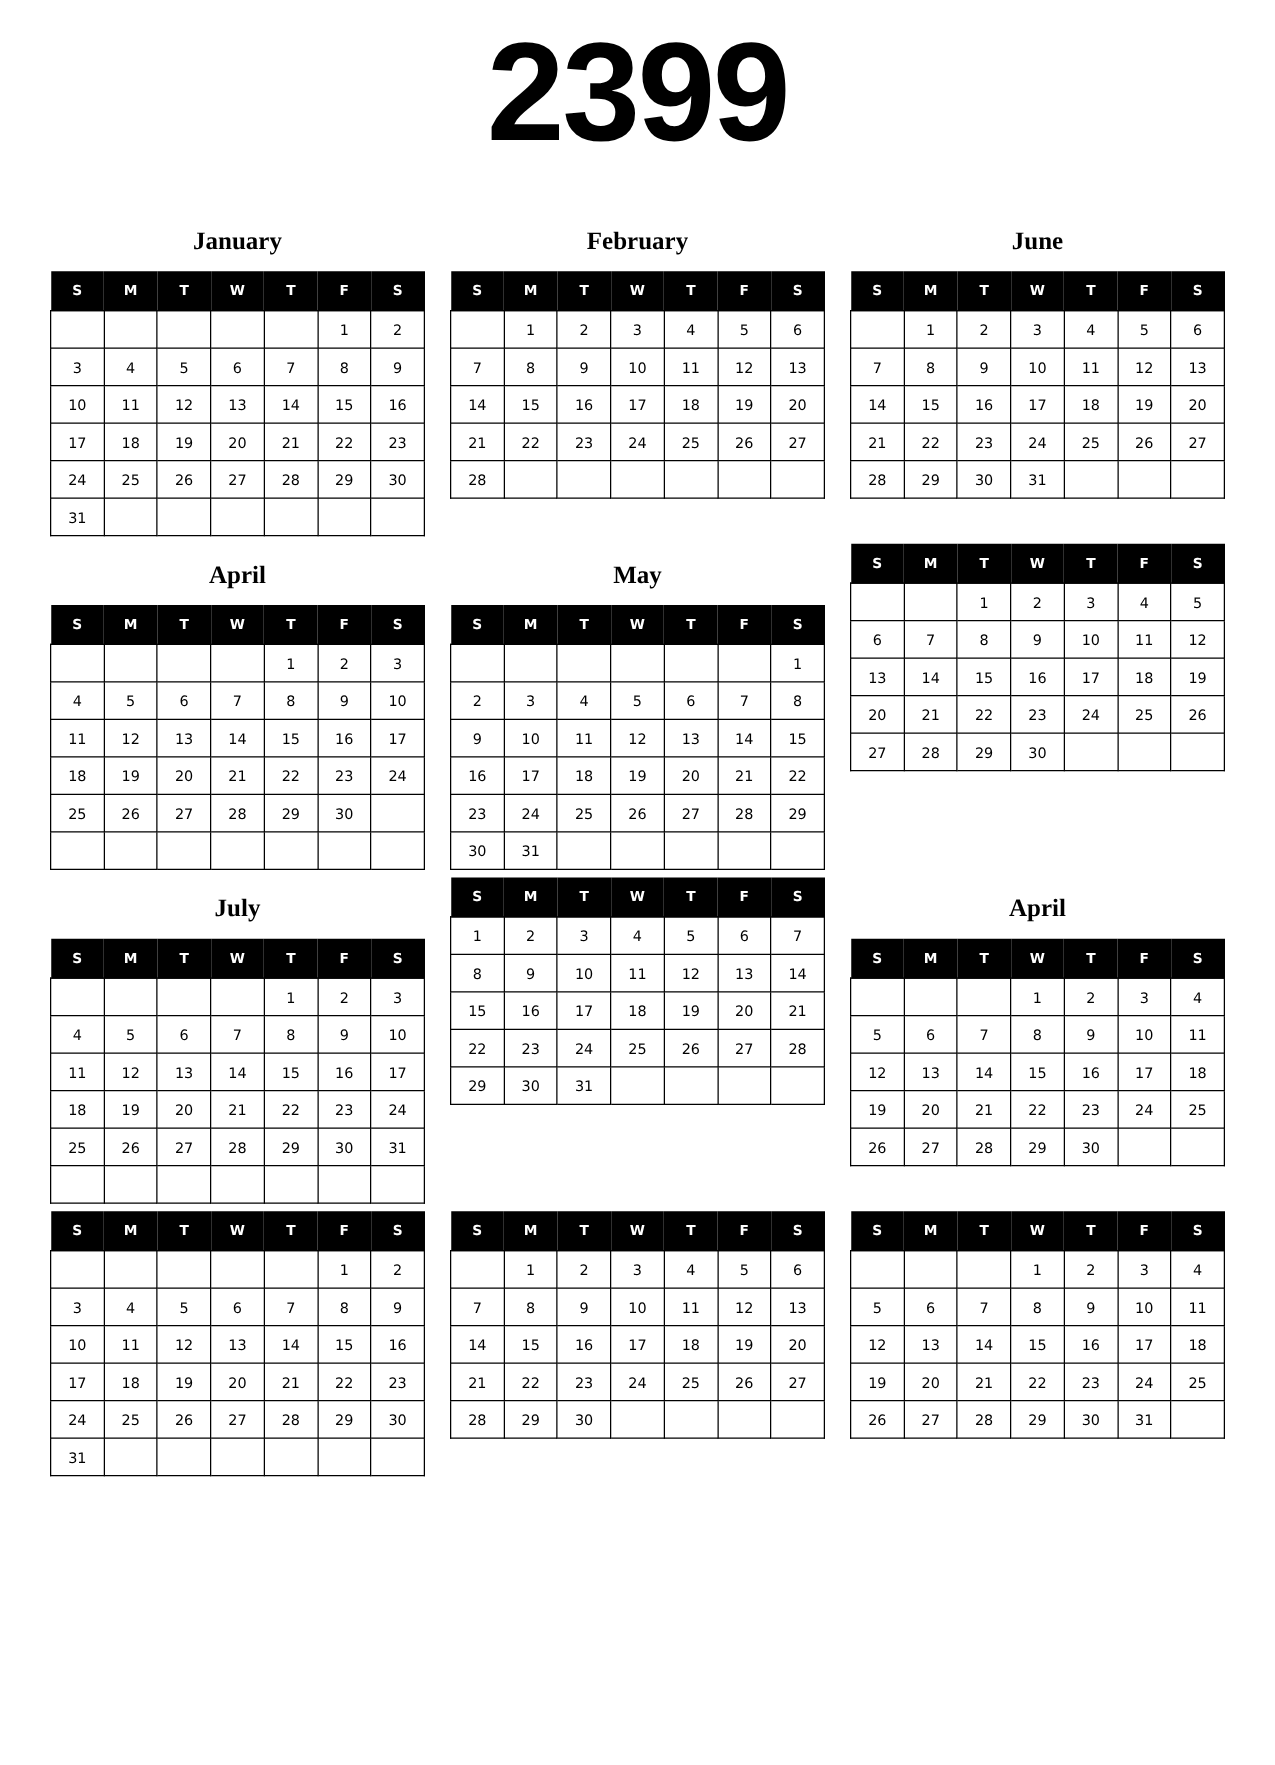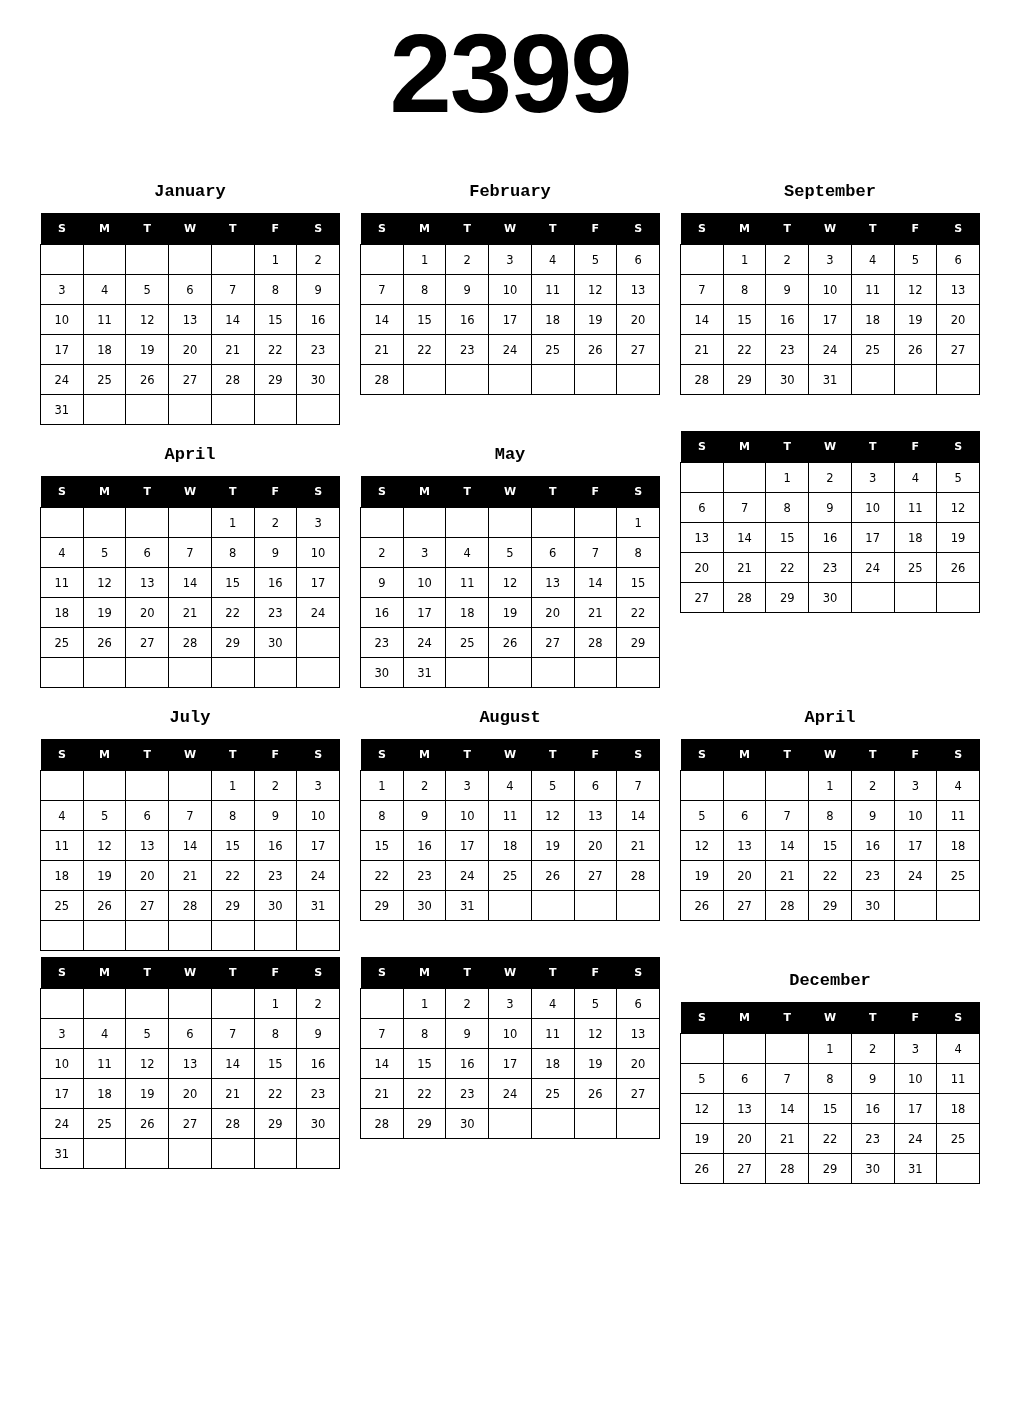--- a/index.html
+++ b/index.html
@@ -40,24 +40,24 @@
     row-gap: 0px;
   }
   .month {
     width: 320px;
     box-sizing: border-box;
     padding: 0 8px;
     margin-bottom: 6px;
   }
   .month-name {
     text-align: center;
-    font-size: 17px;
+    font-size: 20px;
     font-weight: bold;
     margin: 14px 0 12px 0;
-    font-family: Liberation Mono, monospace;
+    font-family: Liberation Serif, serif;
   }
   table.cal {
     border-collapse: collapse;
     width: 300px;
     margin: 0 auto;
     table-layout: fixed;
   }
   table.cal th {
     background: #000000;
     color: #ffffff;
@@ -216,21 +216,21 @@
               <td class="empty"></td>
               <td class="empty"></td>
               <td class="empty"></td>
               <td class="empty"></td>
               <td class="empty"></td>
             </tr>
           </tbody>
         </table>
       </div>
       <div class="month">
-        <div class="month-name">September</div>
+        <div class="month-name">June</div>
         <table class="cal">
           <thead>
             <tr>
               <th>S</th>
               <th>M</th>
               <th>T</th>
               <th>W</th>
               <th>T</th>
               <th>F</th>
               <th>S</th>
@@ -557,21 +557,20 @@
               <td class="empty"></td>
               <td class="empty"></td>
               <td class="empty"></td>
               <td class="empty"></td>
               <td class="empty"></td>
             </tr>
           </tbody>
         </table>
       </div>
       <div class="month">
-        <div class="month-name">August</div>
         <table class="cal">
           <thead>
             <tr>
               <th>S</th>
               <th>M</th>
               <th>T</th>
               <th>W</th>
               <th>T</th>
               <th>F</th>
               <th>S</th>
@@ -816,21 +815,20 @@
               <td>30</td>
               <td class="empty"></td>
               <td class="empty"></td>
               <td class="empty"></td>
               <td class="empty"></td>
             </tr>
           </tbody>
         </table>
       </div>
       <div class="month">
-        <div class="month-name">December</div>
         <table class="cal">
           <thead>
             <tr>
               <th>S</th>
               <th>M</th>
               <th>T</th>
               <th>W</th>
               <th>T</th>
               <th>F</th>
               <th>S</th>

